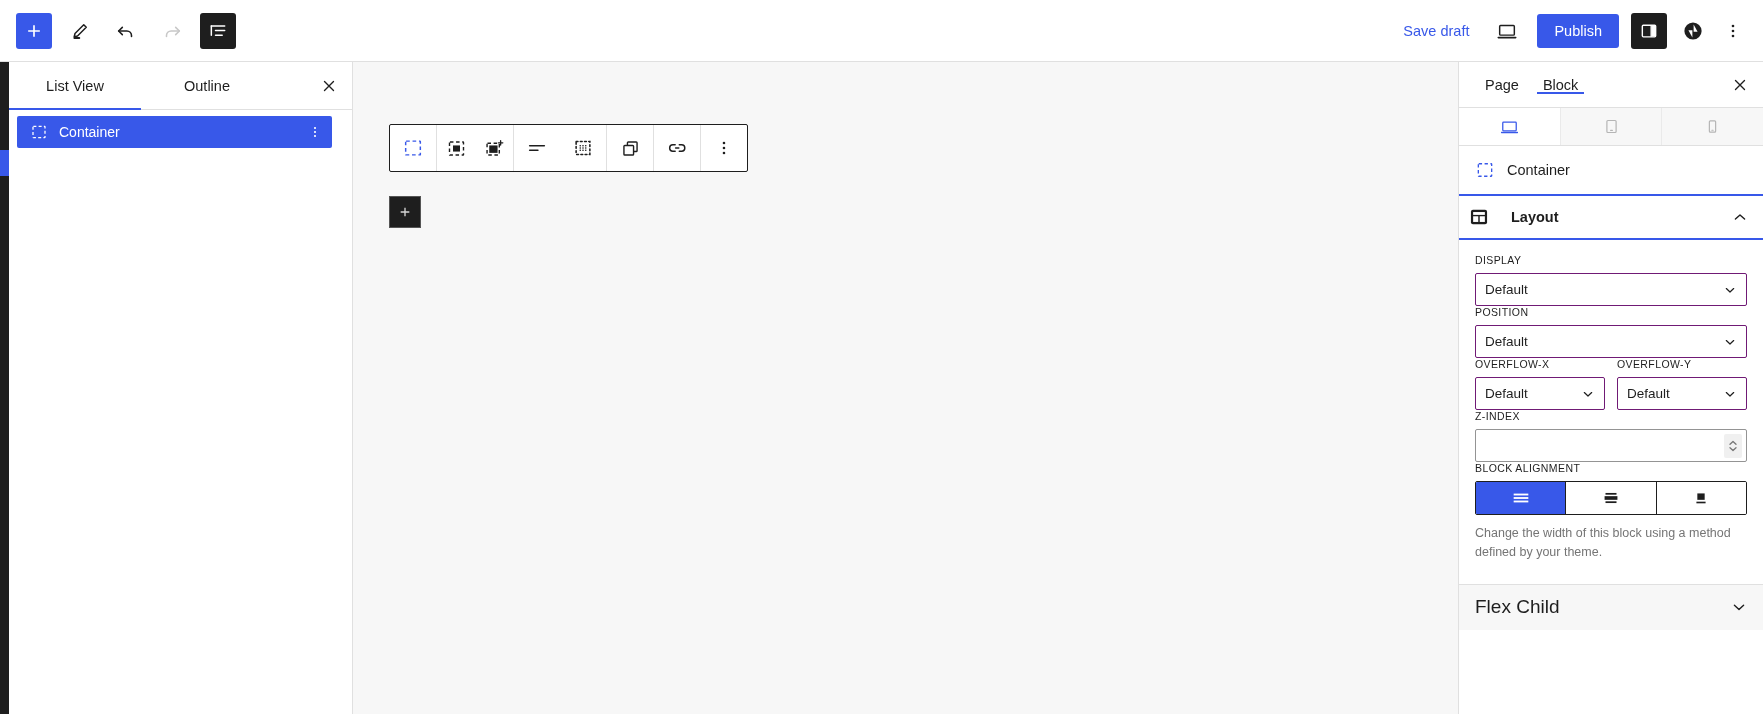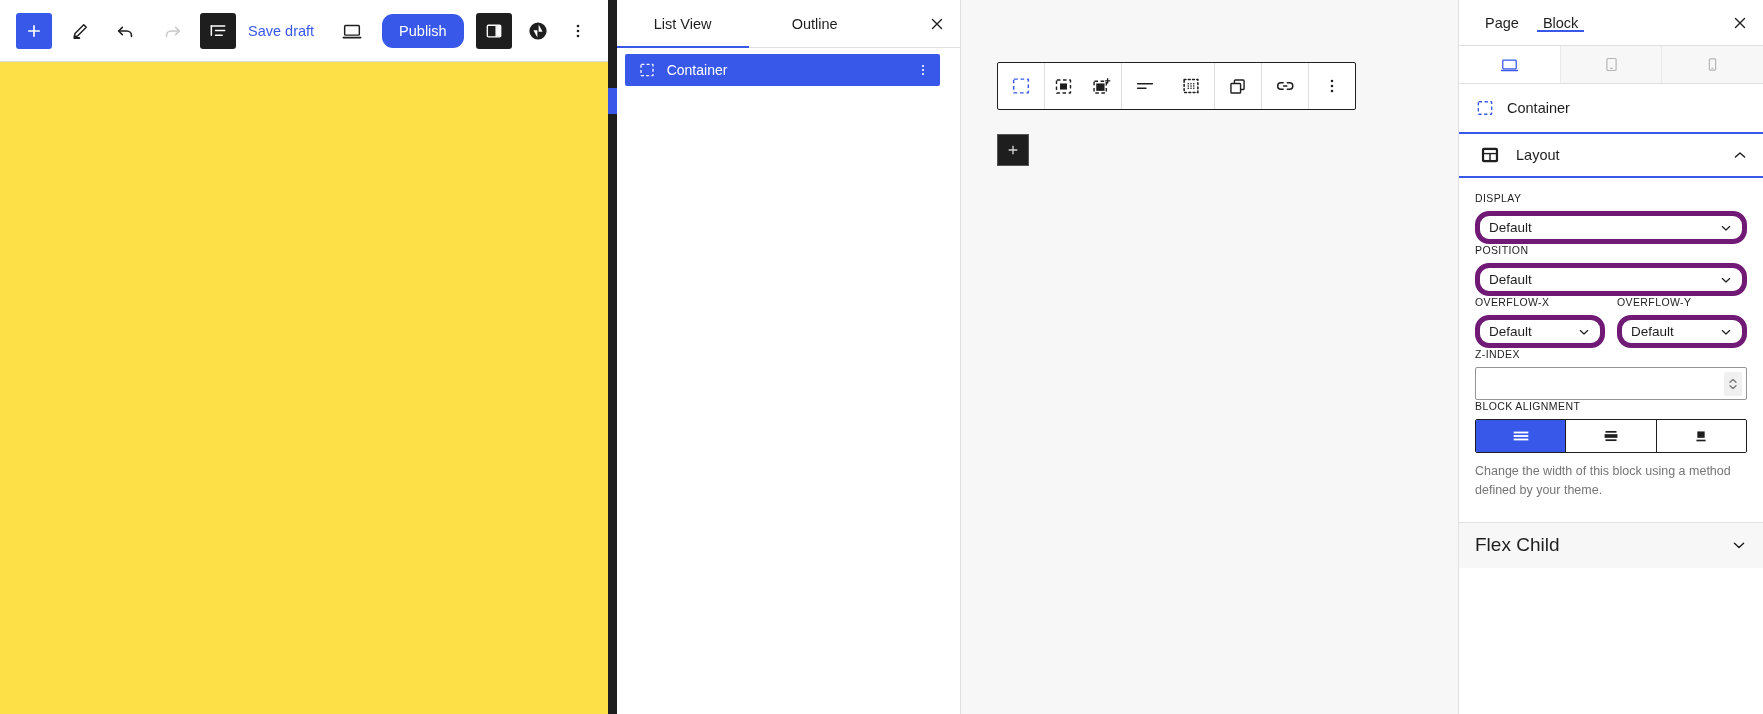--- a/index.html
+++ b/index.html
@@ -12,22 +12,22 @@
     background: #ffffff;
     color: #1e1e1e;
     -webkit-font-smoothing: antialiased;
   }
 
   .app {
     position: relative;
     width: 1763px;
     height: 714px;
     display: flex;
-    flex-direction: row;
-    background: #fde047;
+    flex-direction: column;
+    background: #4c1d95;
   }
 
   
   .topbar {
     height: 62px;
     flex: 0 0 62px;
     background: #ffffff;
     border-bottom: 1px solid #e0e0e0;
     display: flex;
     align-items: center;
@@ -72,21 +72,21 @@
   }
   .preview-btn {
     width: 40px; height: 36px;
     display:flex; align-items:center; justify-content:center;
     background:none;border:none;cursor:pointer;color:#1e1e1e;
   }
   .publish-btn {
     background: #3858e9;
     color: #ffffff;
     border: none;
-    border-radius: 11px;
+    border-radius: 3px;
     font-size: 14.5px;
     padding: 9px 17px;
     cursor: pointer;
     font-family: "Liberation Sans", sans-serif;
     margin-left: 4px;
   }
   .settings-toggle {
     width: 36px; height: 36px;
     background: #1e1e1e;
     border-radius: 3px;
@@ -288,27 +288,28 @@
     padding: 0 16px;
     gap: 12px;
     border-bottom: 1px solid #ffffff;
   }
   .rs-blockname-label { font-size: 14.5px; color: #1e1e1e; }
 
   .panel-header {
     height: 46px;
     display: flex;
     align-items: center;
-    padding: 0 14px 0 21px;
-    gap: 15px;
+    padding: 0 14px 0 10px;
+    gap: 21px;
     border: 2px solid #3858e9;
     border-left: none; border-right: none;
     cursor: pointer;
     background: #ffffff;
     margin: 0 -1px;
+    font-weight: bold;
   }
   .panel-header-title { font-size: 14.5px; flex: 1 1 auto; }
 
   .panel-body {
     padding: 14px 16px 10px 16px;
     flex: 1 1 auto;
     overflow: hidden;
   }
 
   .field-label {
@@ -317,22 +318,22 @@
     color: #1e1e1e;
     text-transform: uppercase;
     margin-bottom: 7px;
     display: block;
   }
   .field-group { }
 
   .sel {
     width: 100%;
     height: 33px;
-    border: 5px solid #701a75;
-    border-radius: 14px;
+    border: 1px solid #701a75;
+    border-radius: 2px;
     background: #ffffff;
     font-size: 13.5px;
     font-family: "Liberation Sans", sans-serif;
     color: #1e1e1e;
     padding: 0 28px 0 9px;
     display: flex;
     align-items: center;
     position: relative;
     cursor: pointer;
   }

